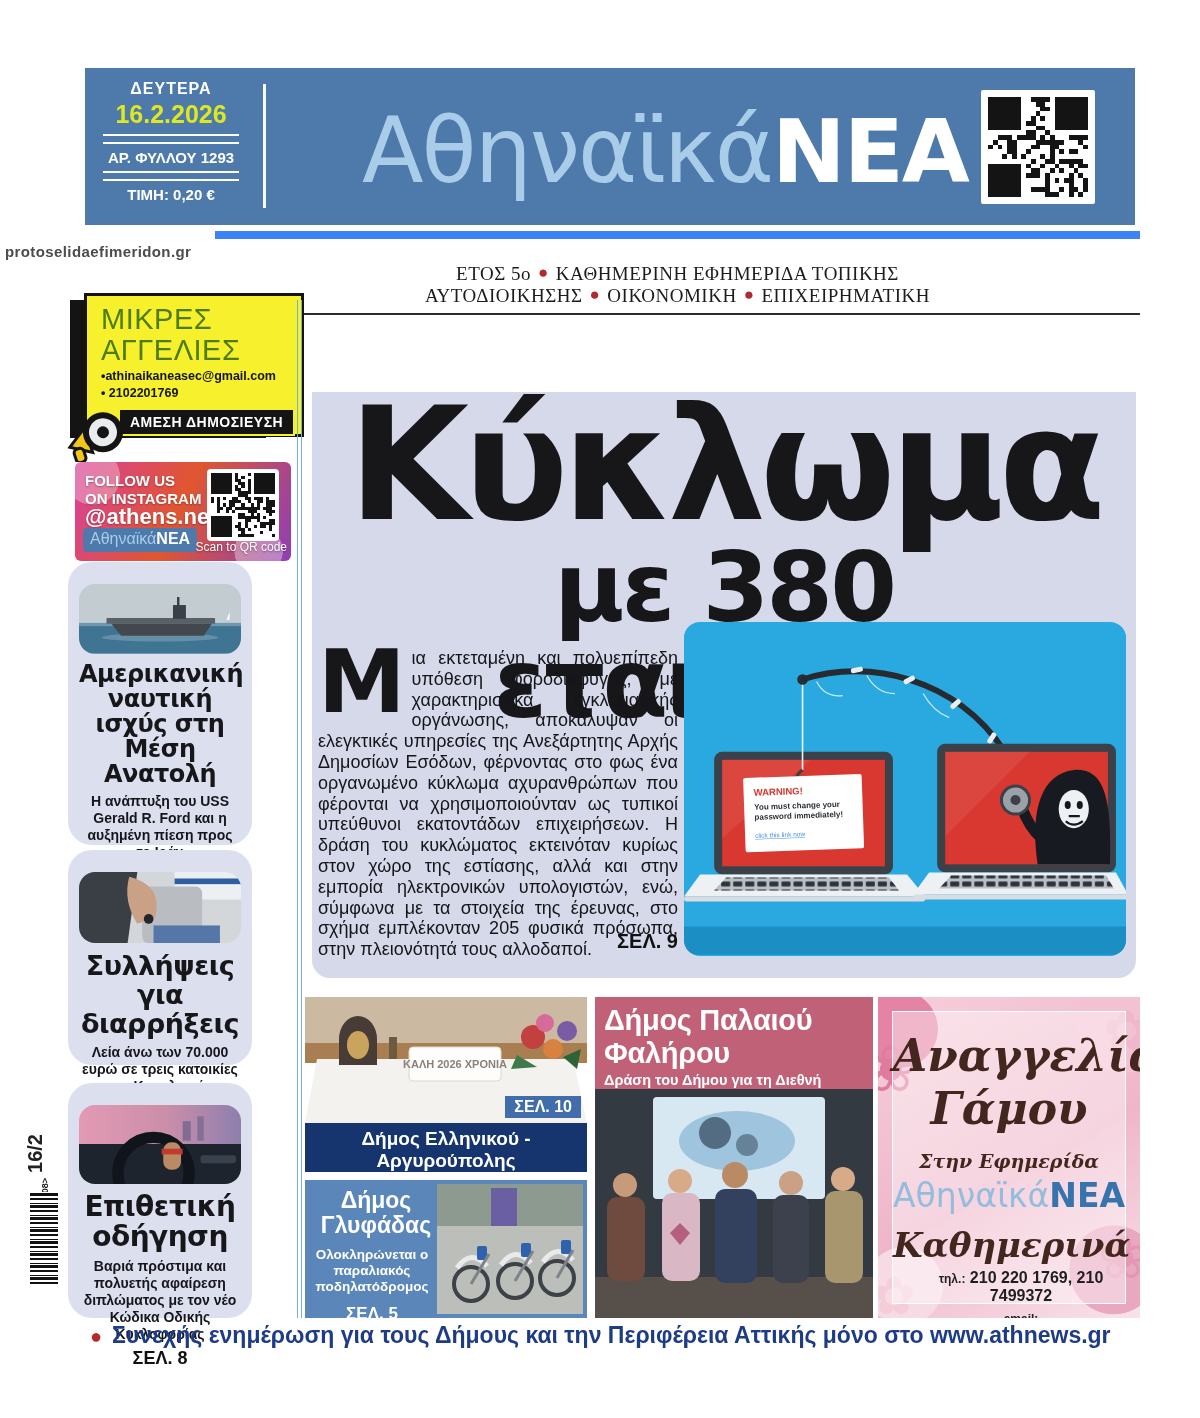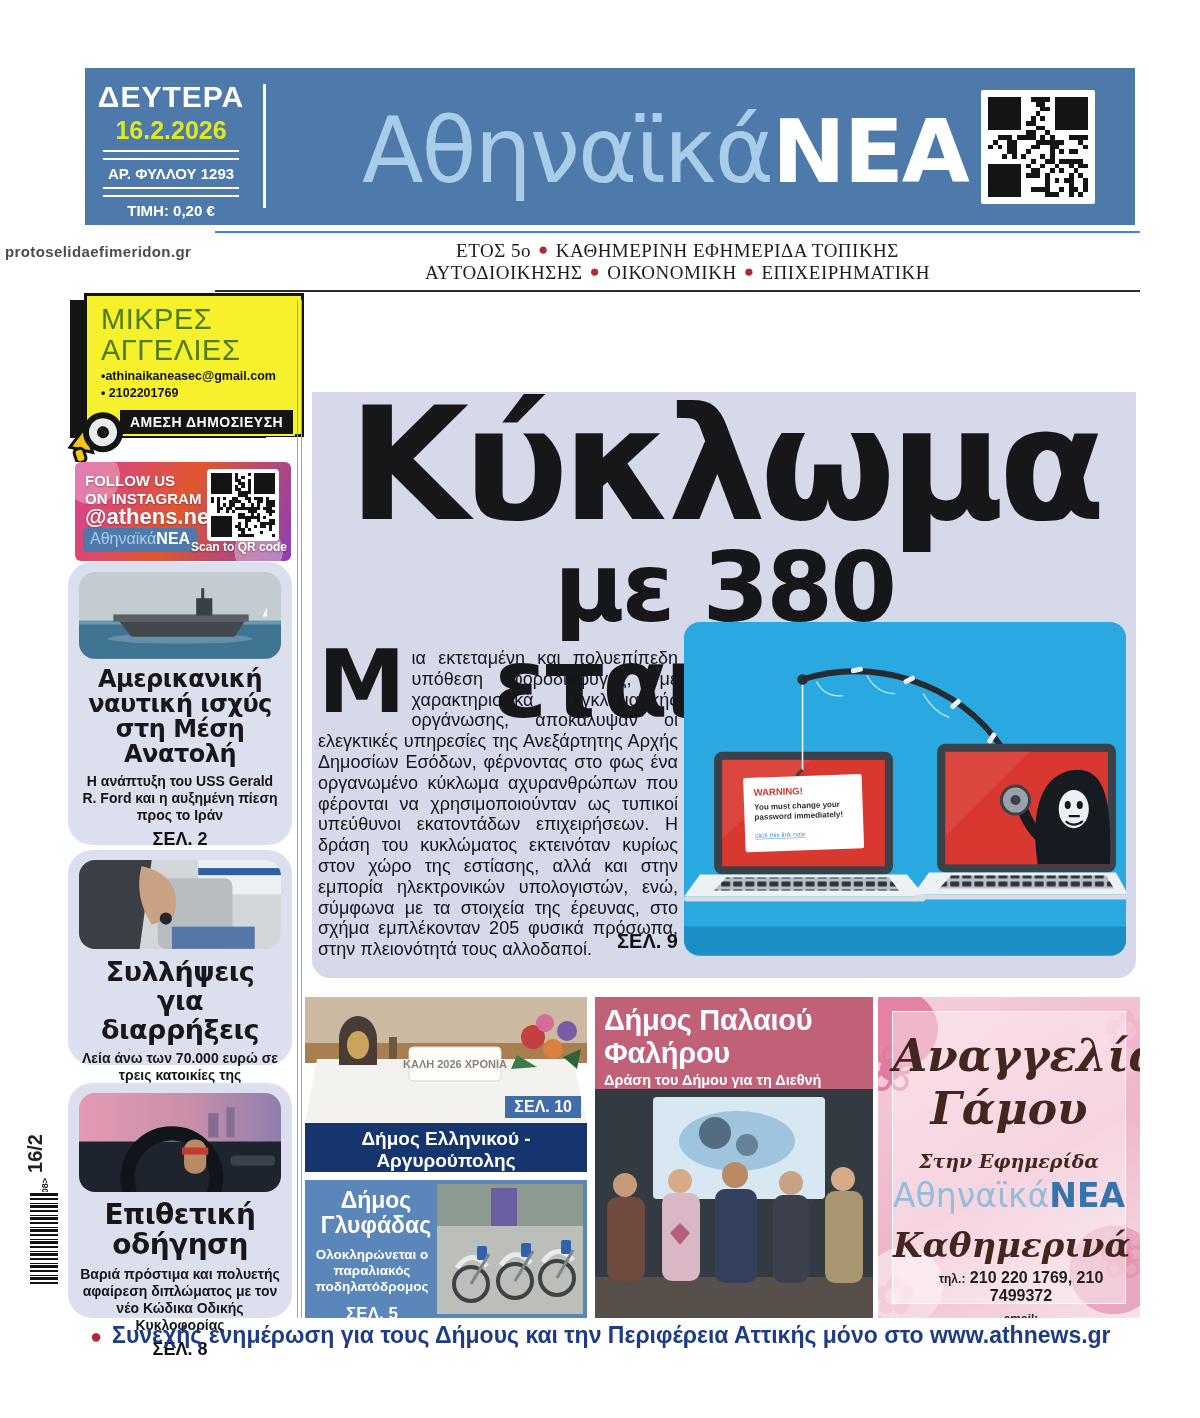--- a/index.html
+++ b/index.html
@@ -3,37 +3,37 @@
 <meta charset="utf-8">
 <style>
   html,body{margin:0;padding:0;background:#fff;}
   #page{position:relative;width:1200px;height:1418px;background:#fff;overflow:hidden;
         font-family:"Liberation Sans",sans-serif;color:#111;}
   .abs{position:absolute;}
 
   
   #masthead{left:85px;top:68px;width:1050px;height:157px;background:#4d79ab;}
   #date-block{left:10px;top:12px;width:152px;height:133px;text-align:center;color:#fff;}
-  #mh-day{font-size:30px;font-weight:800;letter-spacing:1px;}
+  #mh-day{font-size:16px;font-weight:800;letter-spacing:1px;}
   #mh-date{font-size:25px;font-weight:800;color:#dde821;margin-top:2px;}
   .dbl{height:6px;border-top:2px solid #fff;border-bottom:2px solid #fff;margin:5px 8px;}
   #mh-issue,#mh-price{font-size:15px;font-weight:600;}
   #mh-divider{left:178px;top:16px;width:3px;height:124px;background:rgba(255,255,255,.95);}
   #mh-logo{left:195px;top:30px;width:770px;text-align:center;white-space:nowrap;
            font-family:"DejaVu Sans","Liberation Sans",sans-serif;}
   #mh-logo .lt{font-size:90px;font-weight:400;color:#a9cde9;letter-spacing:-2px;}
   #mh-logo .bd{font-size:88px;font-weight:800;color:#fff;letter-spacing:-2px;}
   .qr{background:#fff;}
   .qr svg rect{fill:#141414;}
   #mh-qr{right:40px;top:22px;width:100px;height:100px;padding:7px;border-radius:2px;}
 
   
   #credit{left:5px;top:243px;font-size:15px;font-weight:700;color:#4c4c4c;letter-spacing:.4px;}
-  #tagline{left:215px;top:231px;width:925px;border-top:2px solid #3b82f6;border-bottom:2px solid #2c2c2c;
-           padding:7px 0 6px;text-align:center;font-family:"Liberation Serif",serif;
+  #tagline{left:215px;top:231px;width:925px;border-top:8px solid #3b82f6;border-bottom:2px solid #2c2c2c;
+           padding:24px 0 6px;text-align:center;font-family:"Liberation Serif",serif;
            font-size:19px;color:#1c1c1c;letter-spacing:.5px;}
   #tagline .dot{color:#b22a2e;font-size:17px;padding:0 7px;position:relative;top:-2px;}
 
   
   #cl-frame{left:70px;top:300px;width:196px;height:138px;background:#141414;}
   #cl-box{left:84px;top:293px;width:200px;height:130px;background:#f6f02d;border:3px solid #141414;
           padding:8px 0 0 14px;}
   .cl-t{font-size:29px;font-weight:400;letter-spacing:.5px;line-height:31px;color:#4d7c0f;}
   .cl-c{font-size:12.5px;font-weight:800;color:#141414;margin-top:3px;}
   #cl-badge{left:118px;top:408px;background:#141414;color:#fff;font-size:14px;font-weight:800;
@@ -45,23 +45,23 @@
           radial-gradient(40px 40px at 85% 90%,rgba(255,255,255,.35) 0 60%,transparent 61%),
           radial-gradient(50px 50px at 8% 15%,rgba(255,255,255,.3) 0 55%,transparent 56%),
           linear-gradient(115deg,#d8419b 0%,#e0562f 48%,#8e3fb8 100%);}
   #insta-lines{left:10px;top:10px;color:#fff;font-weight:800;line-height:18px;font-size:15px;
                text-shadow:0 1px 2px rgba(0,0,0,.3);}
   #insta-handle{font-size:22px;}
   #insta-chip{left:8px;top:66px;background:#4d79ab;border-radius:4px;padding:2px 7px 4px;white-space:nowrap;}
   #insta-chip .lt{color:#a9cde9;font-size:16px;}
   #insta-chip .bd{color:#fff;font-size:16px;font-weight:800;}
   #insta-qr{right:12px;top:7px;width:64px;height:64px;padding:4px;border-radius:4px;}
-  #insta-scan{right:4px;top:78px;color:#fff;font-size:12px;font-weight:700;text-shadow:0 1px 2px rgba(0,0,0,.4);}
-
-  .rail-card{left:68px;width:224px;background:#dbdfee;border-radius:24px;padding:10px 11px;box-sizing:border-box;}
+  #insta-scan{right:4px;top:78px;color:#fff;font-size:12px;font-weight:400;text-shadow:0 1px 2px rgba(0,0,0,.4);}
+
+  .rail-card{left:68px;width:184px;background:#dbdfee;border-radius:24px;padding:22px 11px;box-sizing:border-box;}
   .rail-photo{width:100%;border-radius:16px;overflow:hidden;display:block;}
   .rail-title{text-align:center;font-weight:800;color:#17171a;margin-top:8px;
               font-family:"DejaVu Sans","Liberation Sans",sans-serif;letter-spacing:-.5px;}
   .rail-sub{text-align:center;font-weight:600;color:#15151a;margin-top:6px;}
   .rail-page{text-align:center;font-weight:800;color:#111;margin-top:5px;font-size:18px;}
   #rail1{top:562px;height:283px;} #rail1 .rail-title{font-size:24px;line-height:25px;}
   #rail1 .rail-sub{font-size:14px;line-height:17px;}
   #rail2{top:850px;height:215px;} #rail2 .rail-title{font-size:27px;line-height:29px;}
   #rail2 .rail-sub{font-size:14px;line-height:17px;}
   #rail3{top:1083px;height:235px;} #rail3 .rail-title{font-size:28px;line-height:30px;}

